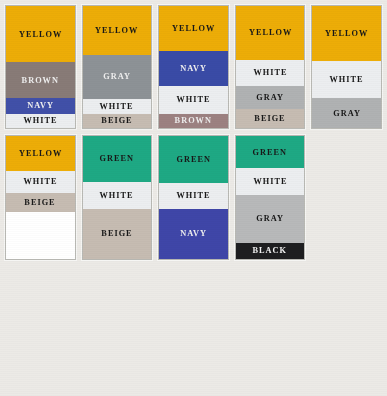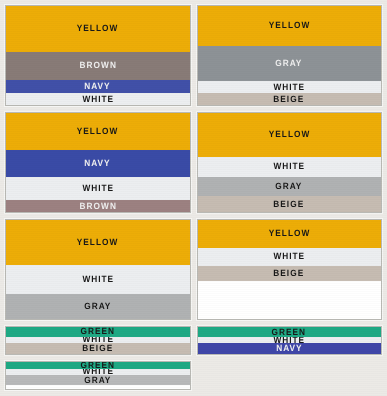--- a/index.html
+++ b/index.html
@@ -13,25 +13,26 @@
     background: #e9e9e6;
     font-family: "Liberation Sans", "DejaVu Sans", sans-serif;
     overflow: hidden;
   }
 
   #swatch-grid {
     width: 387px;
     height: 396px;
     box-sizing: border-box;
     display: grid;
-    grid-template-columns: 1fr 1fr;
+    grid-template-columns: 1fr 1fr 1fr 1fr 1fr;
     grid-template-rows: 1fr 1fr 1fr;
     gap: 6px;
     padding: 5px 5px 6px 5px;
     background: #eceae6;
+    font-family: Liberation Serif, serif;
   }
 
   .swatch-card {
     position: relative;
     box-sizing: border-box;
     border: 1px solid #b9b9b4;
     background: #ffffff;
     display: flex;
     flex-direction: column;
     overflow: hidden;
@@ -174,15 +175,18 @@
     <div class="swatch-card">
       <div class="band" style="background: rgb(30, 169, 132); flex: 0.26 1 0%;">
         <span class="band-label" style="color: rgb(24, 24, 24);">GREEN</span>
       </div>
       <div class="band" style="background: rgb(236, 238, 240); flex: 0.22 1 0%;">
         <span class="band-label" style="color: rgb(24, 24, 24);">WHITE</span>
       </div>
       <div class="band" style="background: rgb(184, 185, 186); flex: 0.39 1 0%;">
         <span class="band-label" style="color: rgb(24, 24, 24);">GRAY</span>
       </div>
+      <div class="band" style="background: rgb(30, 30, 32); flex: 0.13 1 0%;">
+        <span class="band-label" style="color: rgb(242, 242, 242);">BLACK</span>
+      </div>
     </div>
   </div>
 <div id="grain-overlay"></div>
 
 </body></html>

